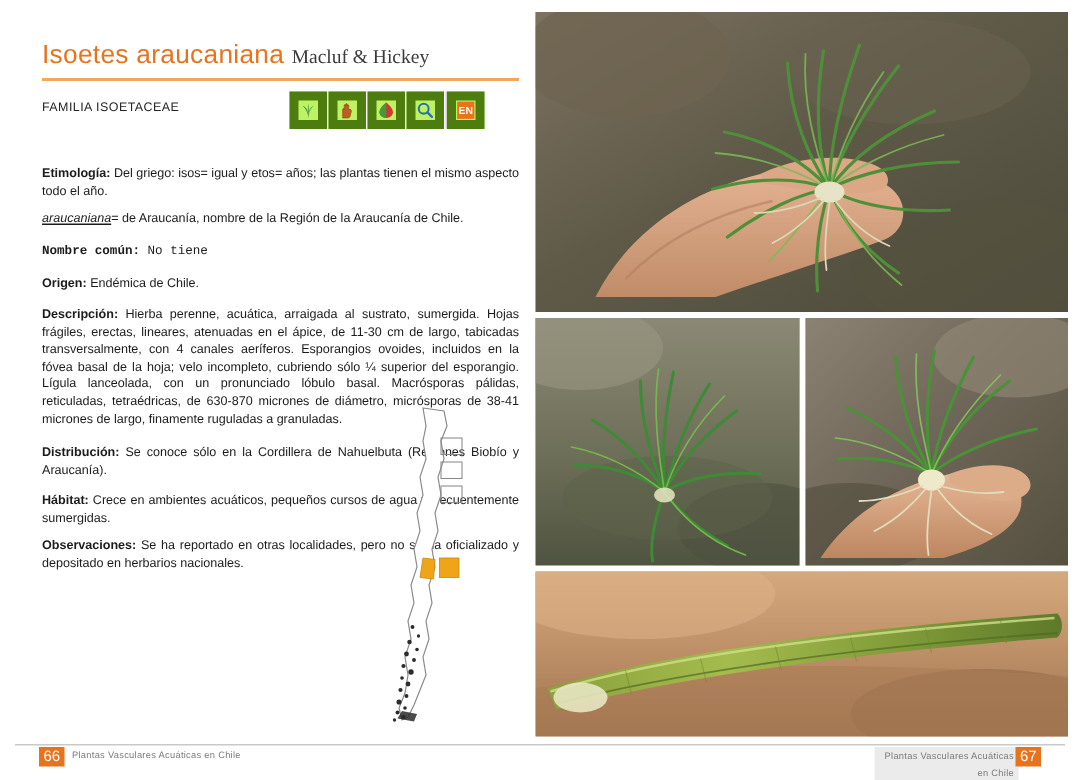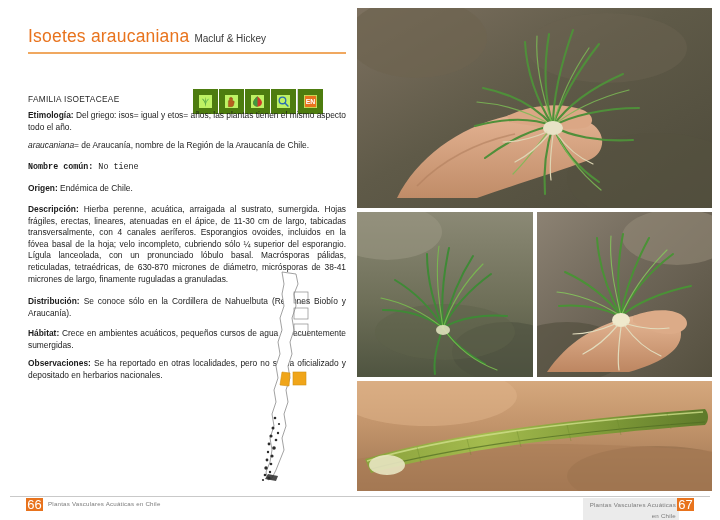--- a/index.html
+++ b/index.html
@@ -36,38 +36,39 @@
     top: 26px;
     width: 318px;
   }
   .species-name {
     font-size: 17.5px;
     color: #e8731d;
     letter-spacing: 0.2px;
     display: inline;
   }
   .authority {
-    font-size: 10px;
+    font-size: 13px;
     color: #3a3a3a;
     display: inline;
     margin-left: 5px;
+    font-family: Liberation Serif, serif;
   }
   .title-rule {
     position: absolute;
     left: 28px;
     top: 52px;
     width: 318px;
     height: 2px;
     background: #f0a860;
   }
 
   .family-row {
     position: absolute;
     left: 28px;
-    top: 88px;
+    top: 60px;
     width: 318px;
     height: 26px;
   }
   .family-name {
     position: absolute;
     left: 0;
     top: 6px;
     font-size: 8.3px;
     letter-spacing: 0.3px;
     color: #262626;
@@ -108,20 +109,21 @@
     font-size: 8.4px;
     line-height: 11.6px;
     color: #1c1c1c;
     text-align: justify;
   }
   .body-text b {
     font-weight: bold;
   }
   .body-text i {
     font-style: italic;
+    text-decoration: underline;
   }
   .p-etim   { top: 110px; }
   .p-arauc  { top: 140px; }
   .p-nombre { top: 162px; font-family: Liberation Mono, monospace; }
   .p-origen { top: 183px; }
   .p-desc   { top: 204px; }
   .p-dist   { top: 296px; }
   .p-habit  { top: 328px; }
   .p-obs    { top: 358px; }
   .p-estado { top: 398px; }
@@ -184,21 +186,21 @@
     height: 1px;
     background: #c9c9c9;
   }
   .folio {
     position: absolute;
     top: 498px;
     width: 17px;
     height: 13px;
     background: #e8731d;
     color: #ffffff;
-    font-size: 13px;
+    font-size: 10px;
     line-height: 13px;
     text-align: center;
   }
   .folio-left  { left: 26px; }
   .folio-right { left: 677px; }
   .running {
     position: absolute;
     top: 500px;
     font-size: 6.2px;
     color: #7b7b7b;

